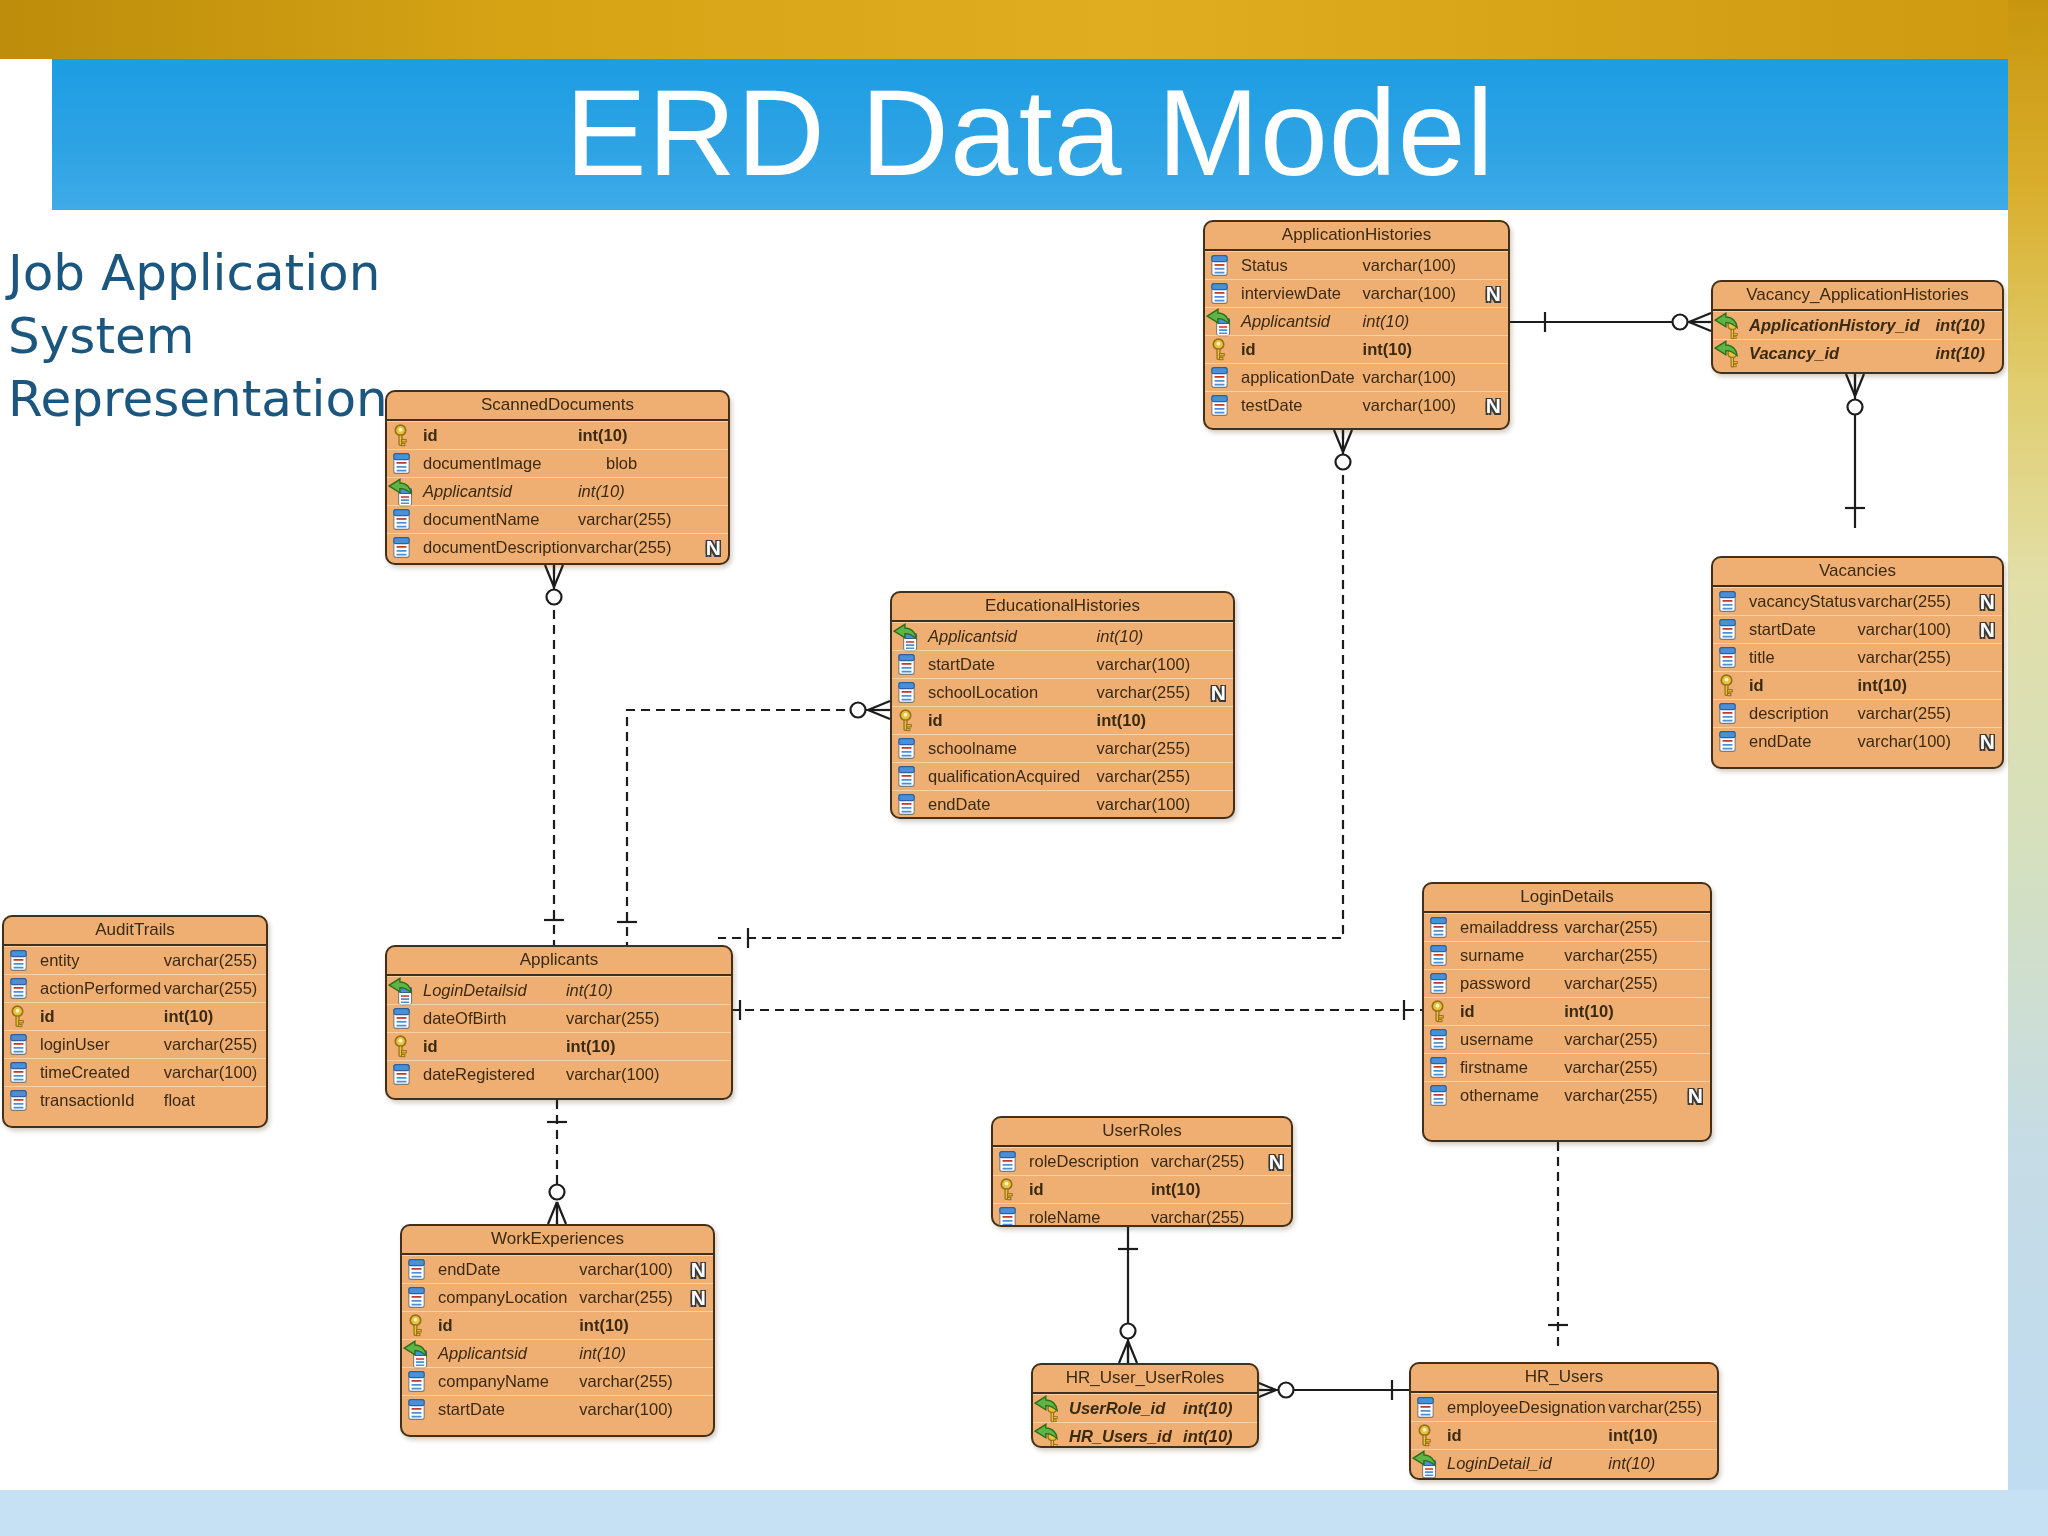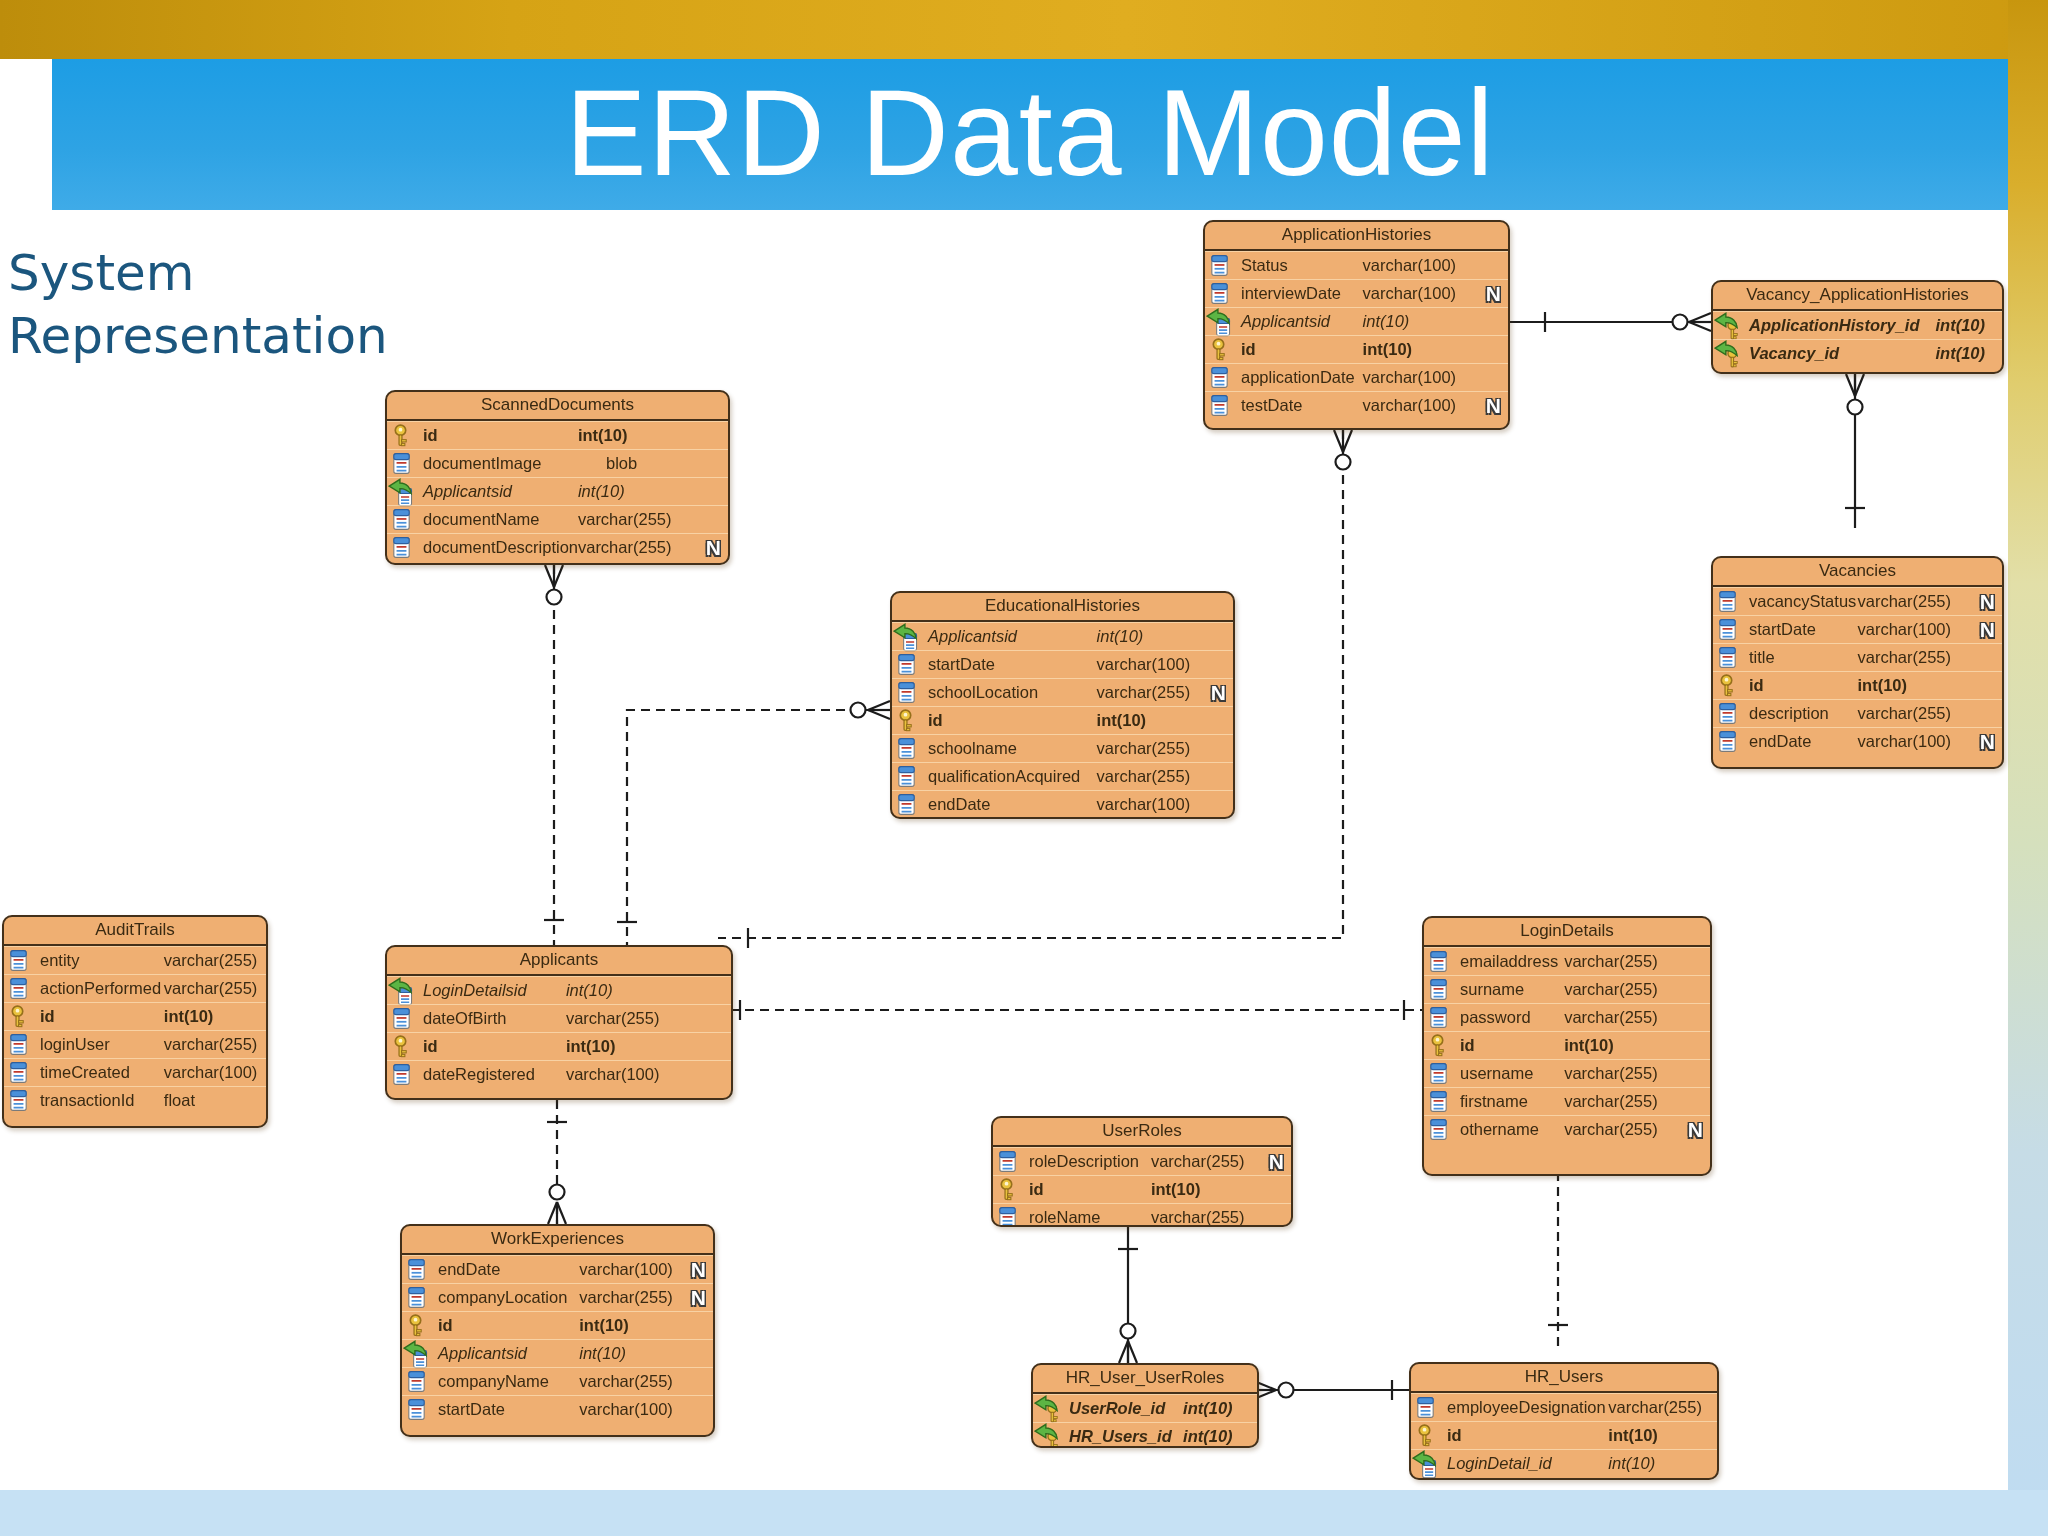--- a/index.html
+++ b/index.html
@@ -69,20 +69,21 @@
 
 <div class="bg-strip" id="top-gold"></div>
 <div class="bg-strip" id="right-strip"></div>
 <div class="bg-strip" id="bottom-strip"></div>
 
 <div id="title-banner">
   <h1 id="slide-title">ERD Data Model</h1>
 </div>
 
 <div id="subtitle">
+  <div>Job Application</div>
   <div>System</div>
   <div>Representation</div>
 </div>
 
 <svg id="rel-layer" width="2048" height="1536">
     <g>
       <polyline points="1510,322 1711,322" fill="none" stroke="#1c1c1c" stroke-width="2.2"></polyline>
       <line x1="1545" y1="312" x2="1545" y2="332" stroke="#1c1c1c" stroke-width="2.2"></line>
       <circle cx="1680" cy="322" r="7.5" fill="#ffffff" stroke="#1c1c1c" stroke-width="2.2"></circle>
       <line x1="1689" y1="322" x2="1711" y2="313" stroke="#1c1c1c" stroke-width="2.2"></line>
@@ -590,21 +591,21 @@
             <rect x="1.5" y="1.5" width="14" height="18" rx="2" fill="#ffffff" stroke="#7a7a7a" stroke-width="1"></rect>
             <rect x="1.5" y="1.5" width="14" height="5.5" rx="2" fill="#4a90d9" stroke="#2e5f9e" stroke-width="1"></rect>
             <line x1="4" y1="10" x2="13" y2="10" stroke="#c0392b" stroke-width="1.6"></line>
             <line x1="4" y1="13.5" x2="13" y2="13.5" stroke="#4a90d9" stroke-width="1.6"></line>
             <line x1="4" y1="17" x2="13" y2="17" stroke="#4a90d9" stroke-width="1.6"></line>
           </svg></span>
         <span class="f-name">dateRegistered</span>
         <span class="f-type" style="left: 52%;">varchar(100)</span>
       </div>
     </div>
-    <div class="entity" style="left: 1422px; top: 882px; width: 290px; height: 260px; margin-top: 34px;">
+    <div class="entity" style="left: 1422px; top: 882px; width: 290px; height: 260px;">
       <div class="entity-header">LoginDetails</div>
       <div class="field-row">
         <span class="f-icon"><svg width="19" height="23" viewBox="0 0 17 21">
             <rect x="1.5" y="1.5" width="14" height="18" rx="2" fill="#ffffff" stroke="#7a7a7a" stroke-width="1"></rect>
             <rect x="1.5" y="1.5" width="14" height="5.5" rx="2" fill="#4a90d9" stroke="#2e5f9e" stroke-width="1"></rect>
             <line x1="4" y1="10" x2="13" y2="10" stroke="#c0392b" stroke-width="1.6"></line>
             <line x1="4" y1="13.5" x2="13" y2="13.5" stroke="#4a90d9" stroke-width="1.6"></line>
             <line x1="4" y1="17" x2="13" y2="17" stroke="#4a90d9" stroke-width="1.6"></line>
           </svg></span>
         <span class="f-name">emailaddress</span>

